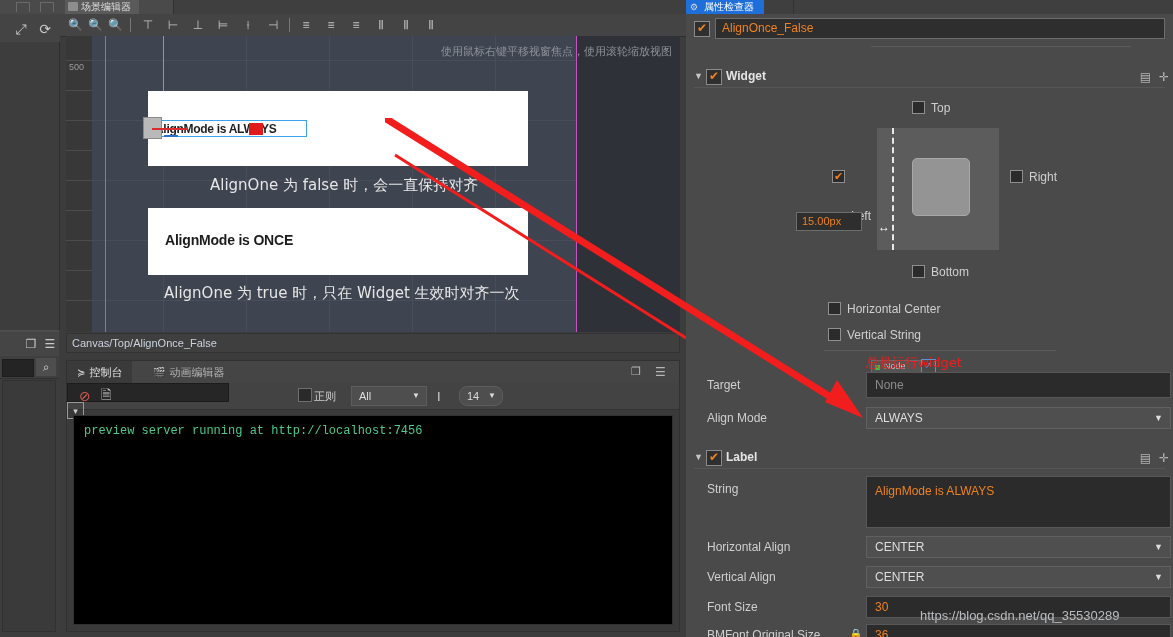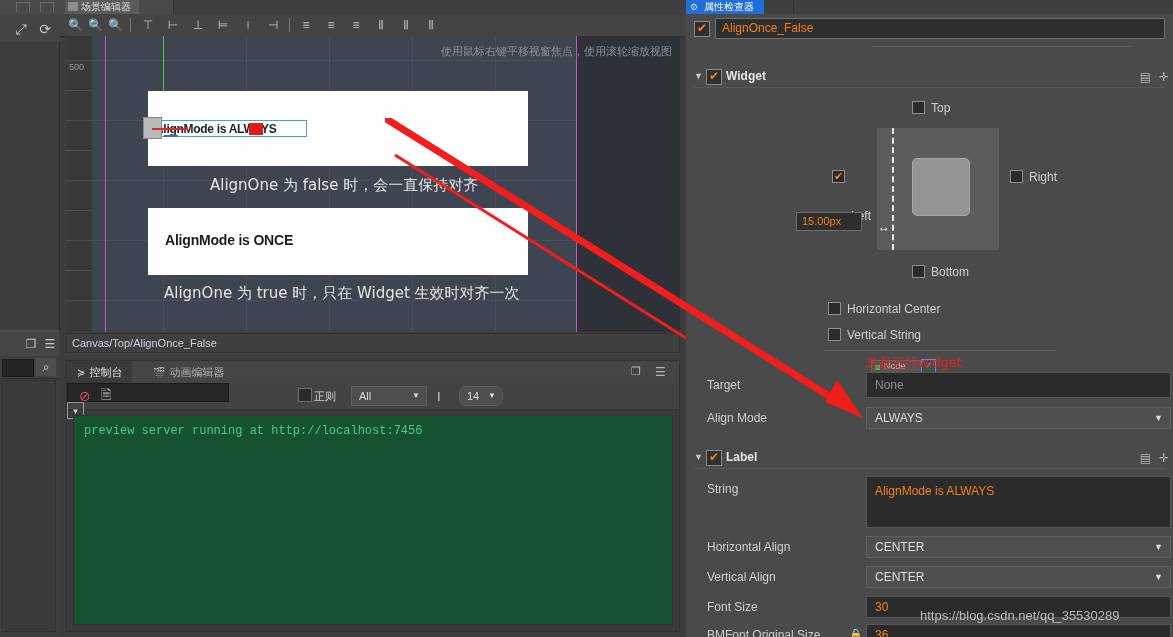--- a/index.html
+++ b/index.html
@@ -92,21 +92,21 @@
   #ct-regex-box{left:231px;top:5px;width:12px;height:12px;background:#2a2a2a;border:1px solid #6f6f6f;}
   #ct-regex-lbl{left:247px;color:#cfcfcf;font-size:11px;}
   .ct-select{position:absolute;top:3px;height:20px;background:#4e4e4e;border:1px solid #5d5d5d;box-sizing:border-box;
              color:#dcdcdc;font-size:11px;line-height:18px;padding-left:7px;cursor:pointer;}
   .ct-select .car{position:absolute;right:6px;top:0;font-size:8px;line-height:18px;}
   #ct-all{left:284px;width:76px;}
   #ct-tico{left:370px;color:#cfcfcf;font-size:13px;}
   #ct-size{left:392px;width:44px;border-radius:8px;}
   #ct-dock{right:8px;top:5px;width:15px;height:15px;border:1px solid #9a9a9a;color:#cfcfcf;font-size:9px;
            display:flex;align-items:center;justify-content:center;}
-  #console-log{position:absolute;left:6px;top:54px;right:6px;bottom:6px;background:#14532d;border:1px solid #313131;
+  #console-log{position:absolute;left:6px;top:54px;right:6px;bottom:6px;background:#000000;border:1px solid #313131;
                box-sizing:border-box;padding:8px 10px;}
   #log-line{color:#4ec98a;font-size:12px;font-family:"Liberation Mono","DejaVu Sans Mono",monospace;white-space:nowrap;}
 
   
   #inspector{position:absolute;left:686px;top:0;width:487px;height:637px;background:#4a4a4a;}
   #insp-tabbar{position:absolute;left:0;top:0;width:487px;height:14px;background:#3f3f3f;}
   #insp-tab{position:absolute;left:0;top:0;height:14px;padding:0 10px 0 18px;background:#1e6fd9;color:#fff;
             font-size:10px;line-height:14px;white-space:nowrap;}
   #insp-tab .gico{position:absolute;left:4px;top:2px;width:10px;height:10px;color:#d8d8d8;font-size:9px;line-height:10px;}
   #insp-tabrest{position:absolute;left:107px;top:0;right:0;height:14px;background:#3f3f3f;border-left:1px solid #333;}

